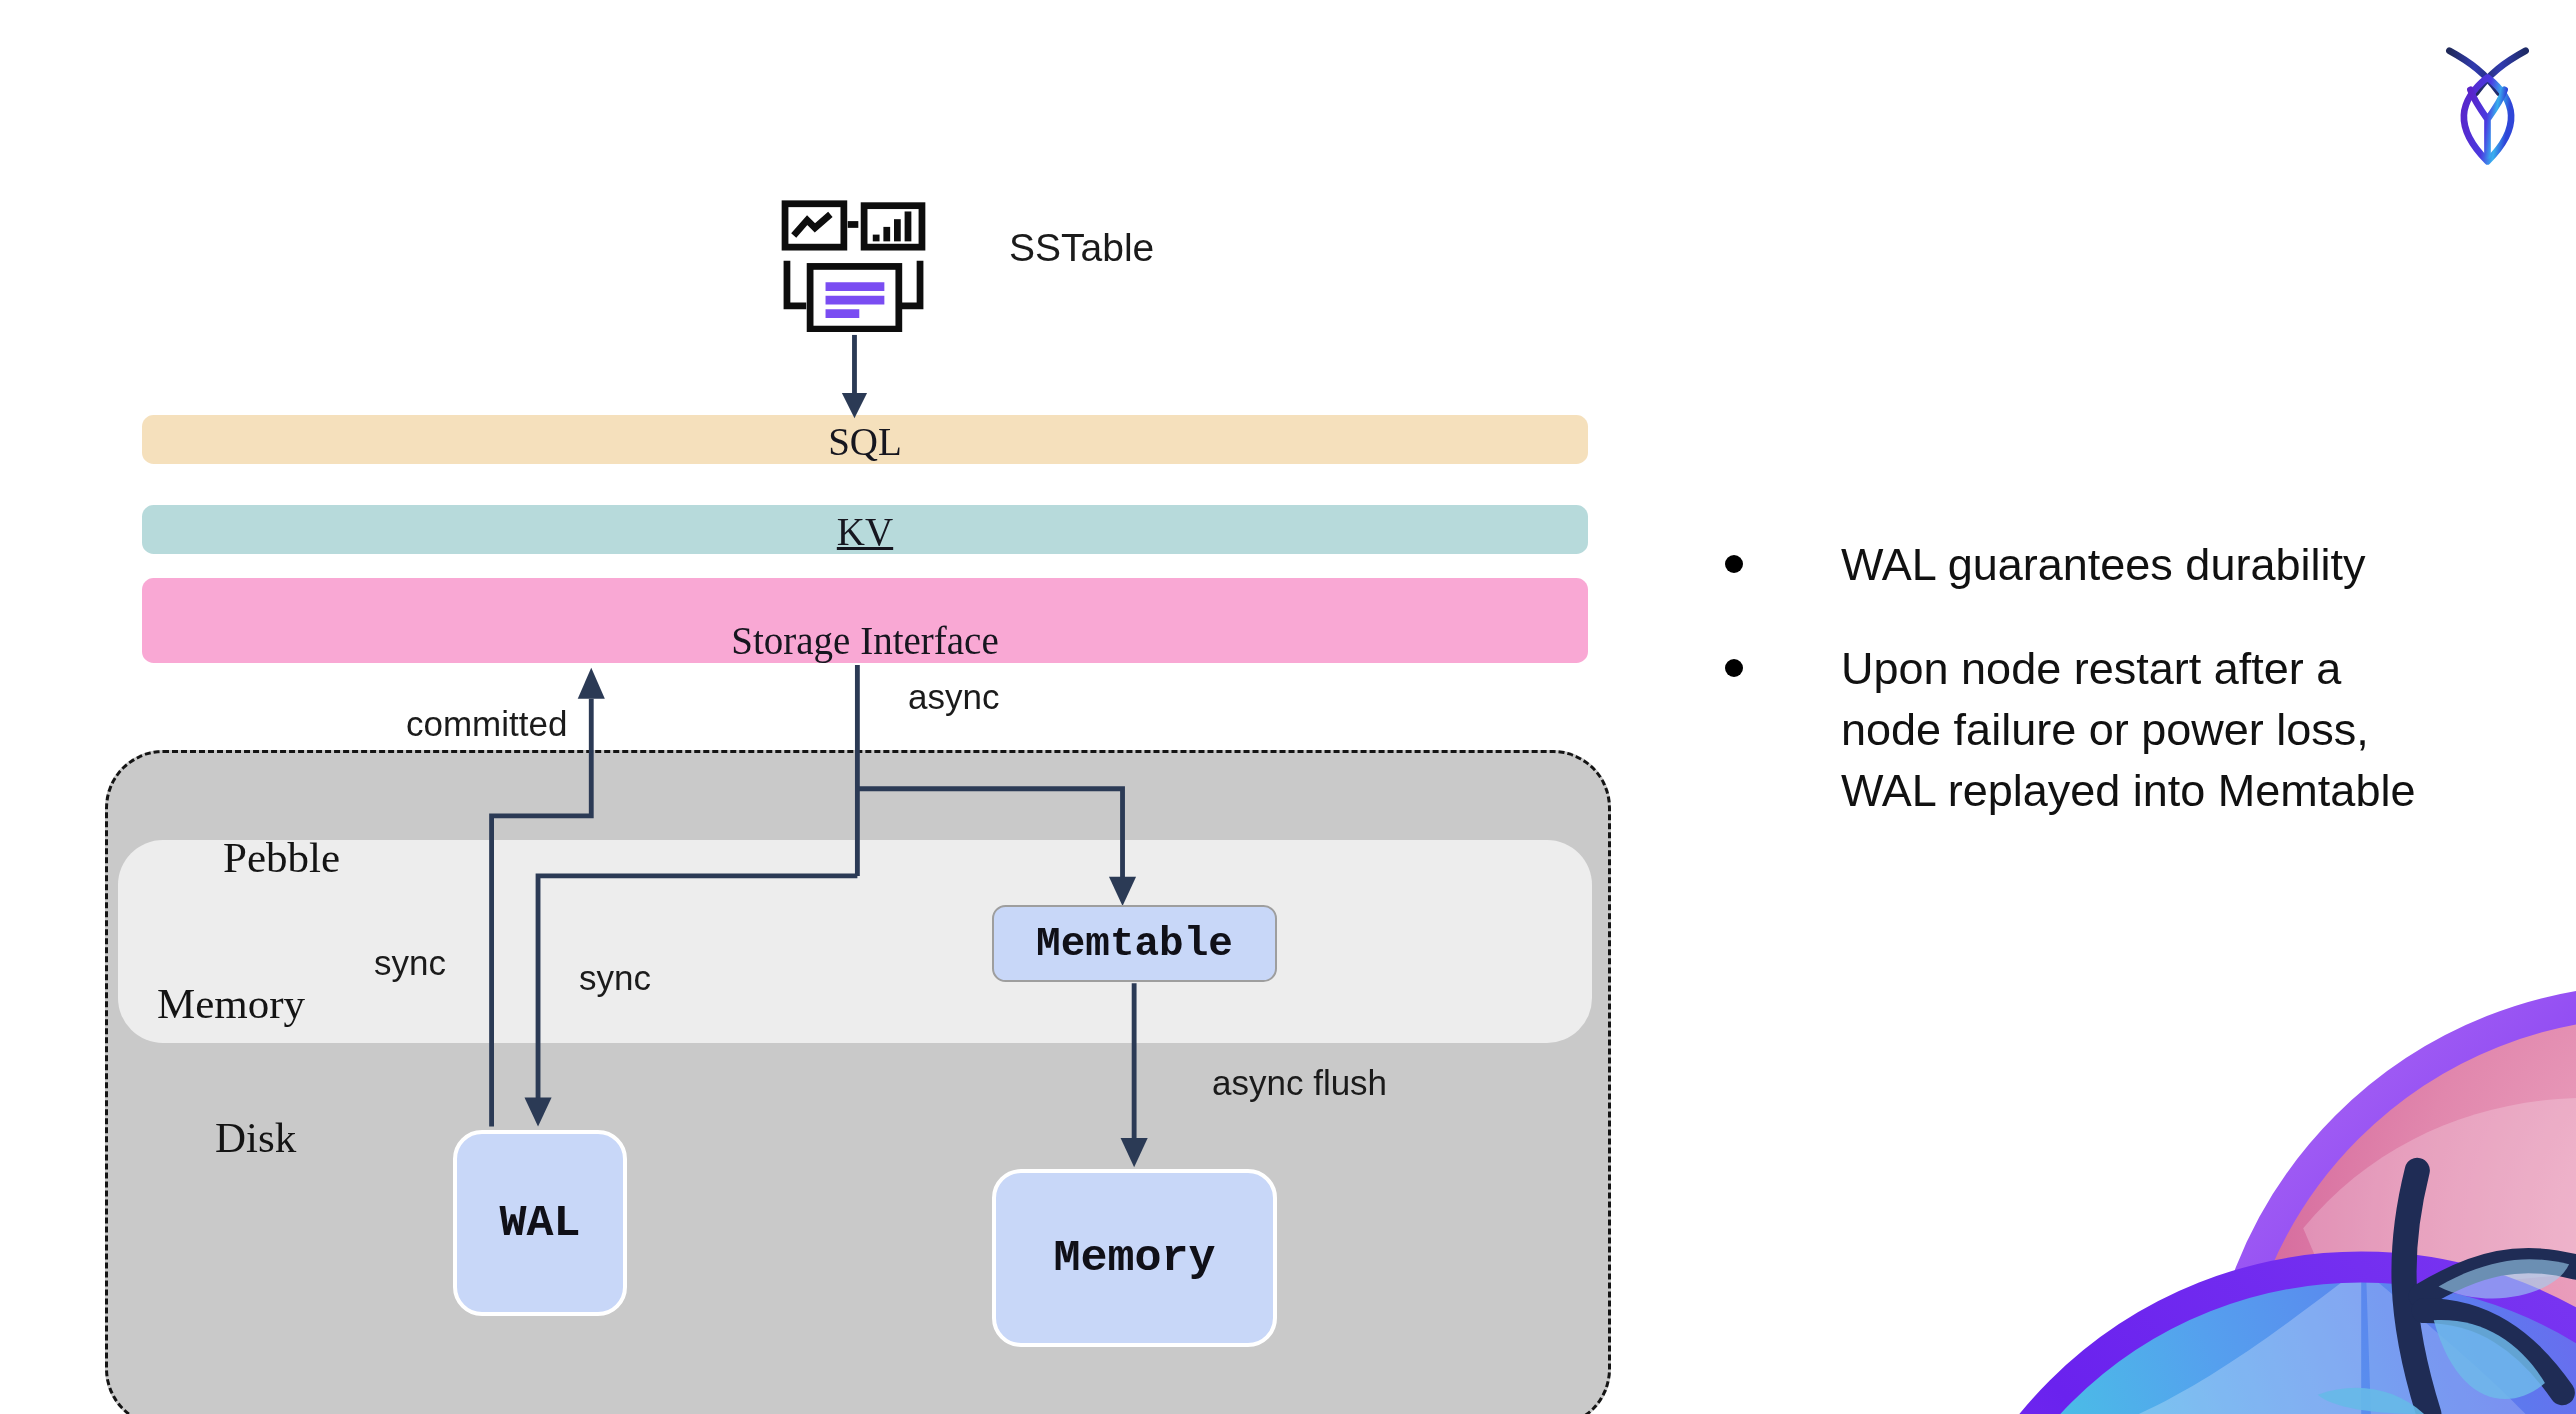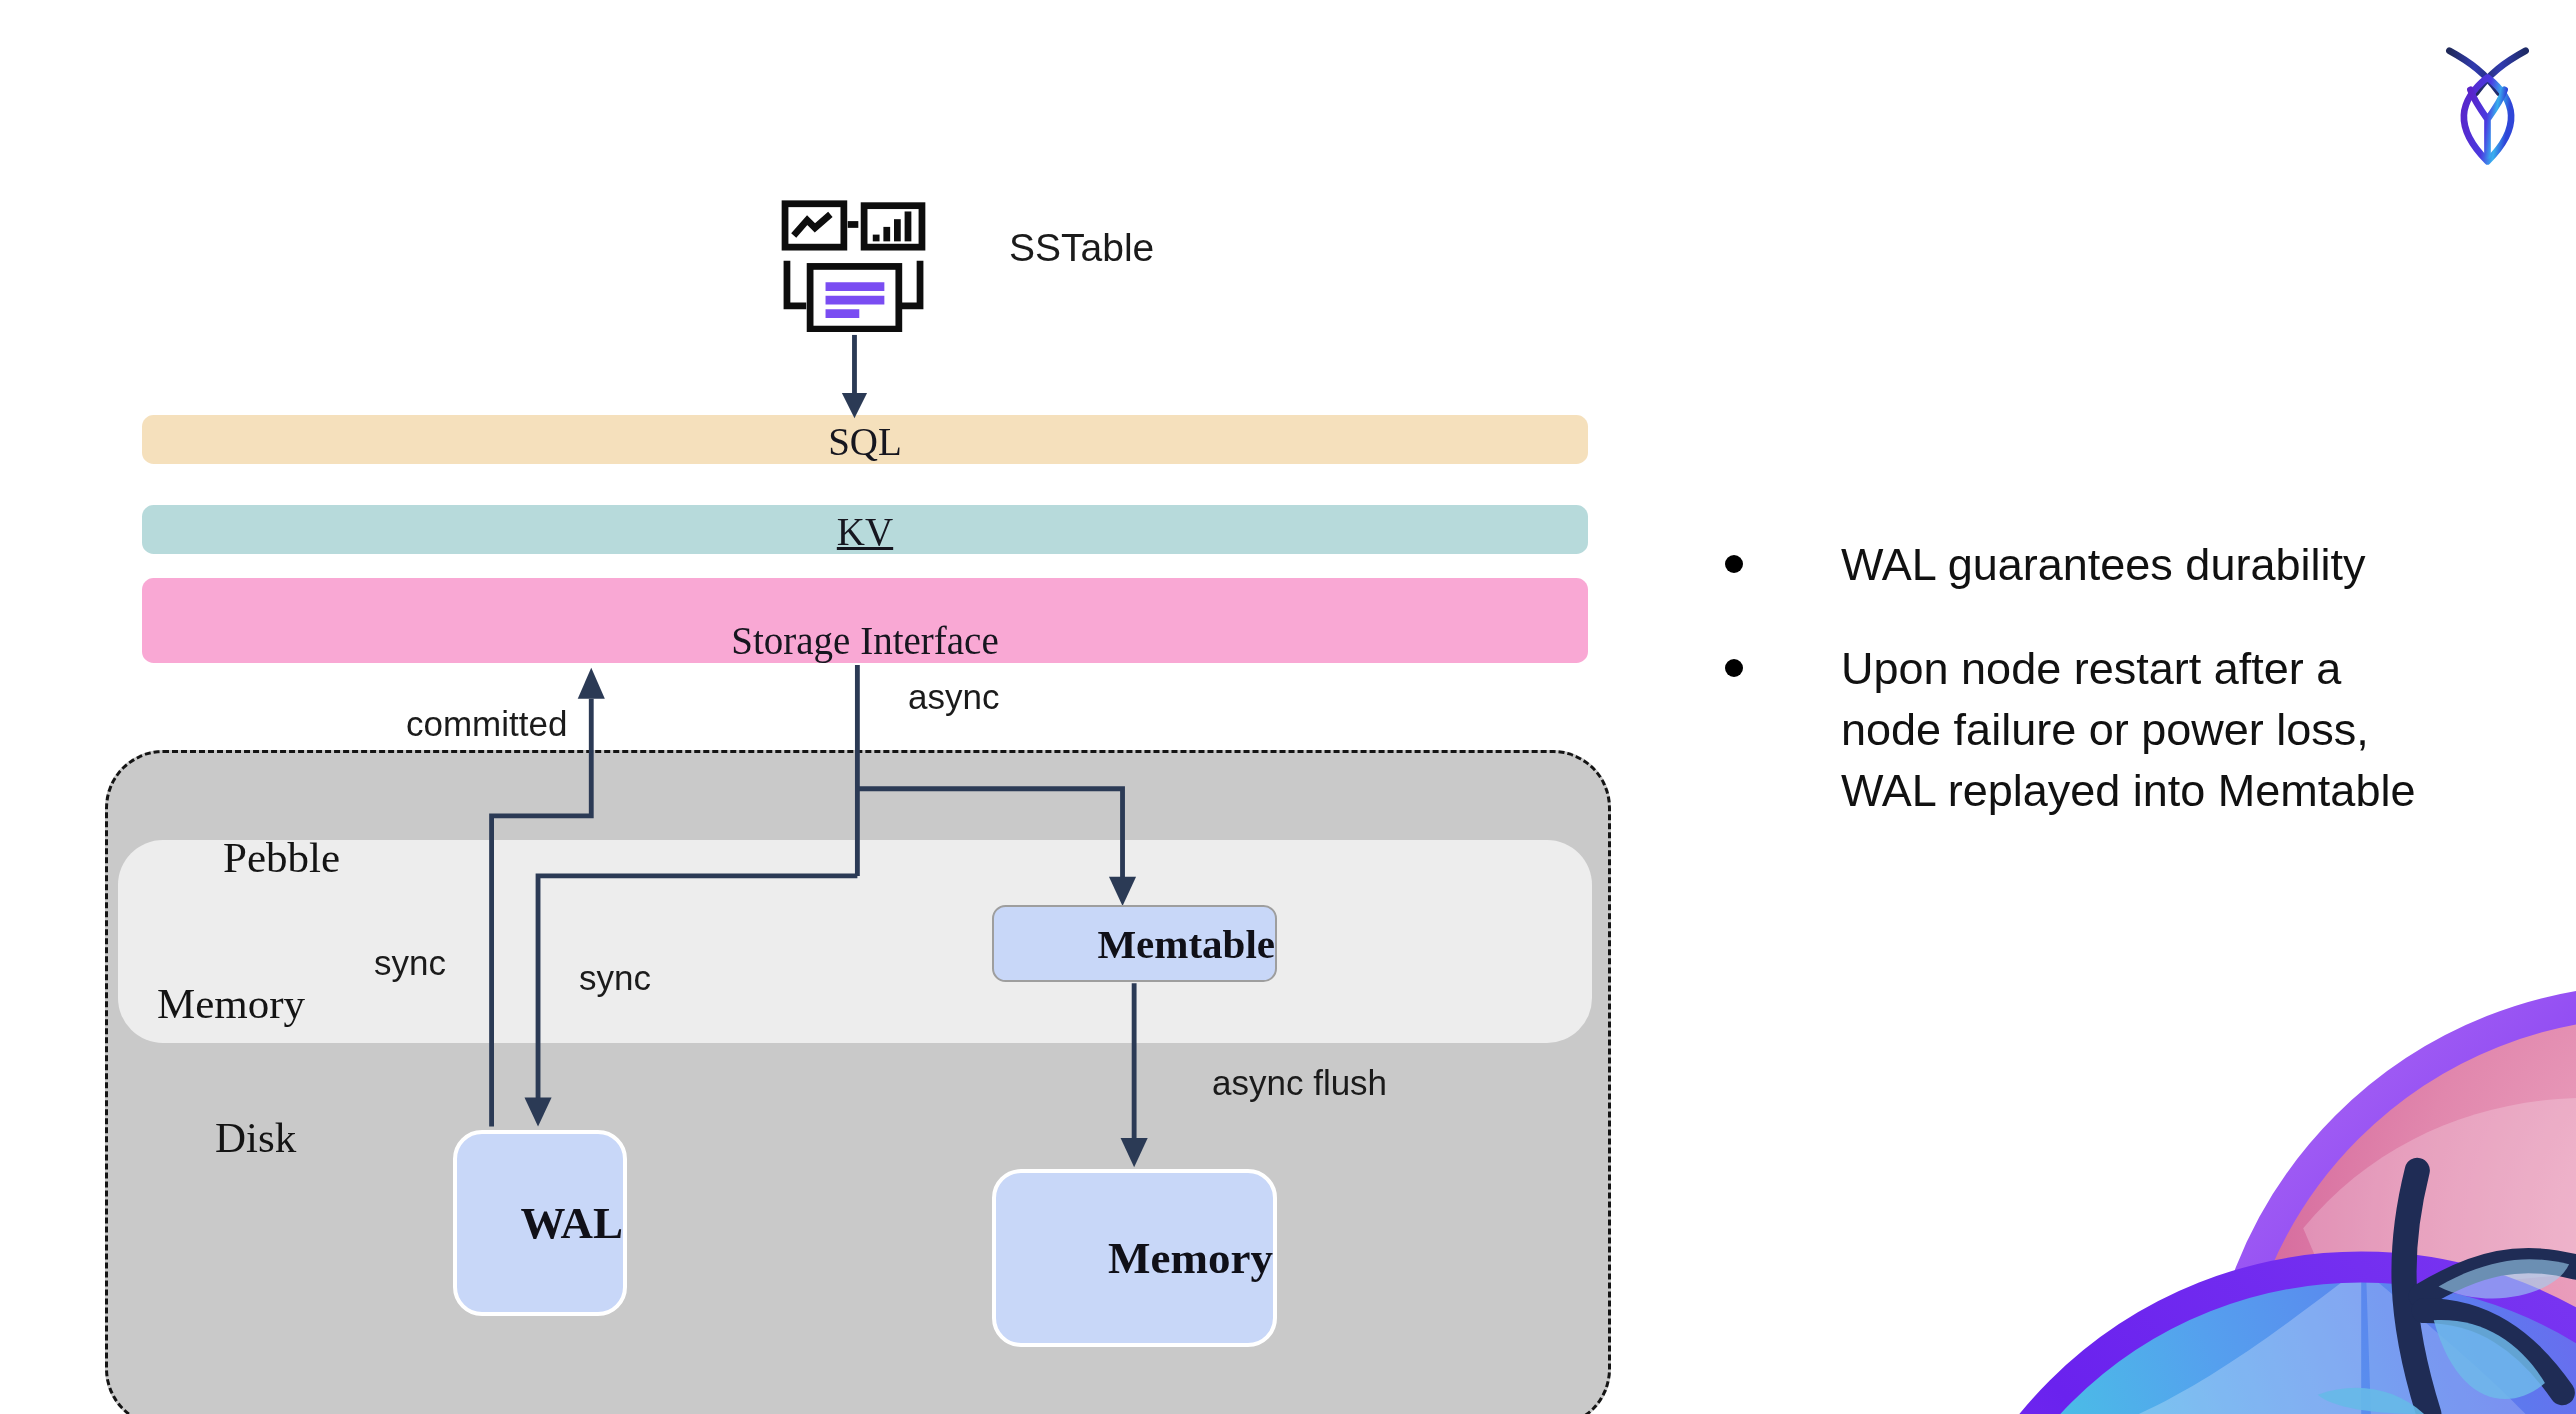--- a/index.html
+++ b/index.html
@@ -48,22 +48,22 @@
   .zone-label{
     font-family:"Liberation Serif","DejaVu Serif",serif;
     font-size:43px;color:#141414;
   }
   .lbl-pebble{left:223px;top:786px;margin-top:47px;}
   .lbl-memory{left:157px;top:979px;}
   .lbl-disk{left:215px;top:1113px;}
 
   
   .node{
-    display:flex;align-items:center;justify-content:flex-end;
-    font-family:Liberation Serif, serif;
+    display:flex;align-items:center;justify-content:center;
+    font-family:Liberation Mono, monospace;
     font-weight:bold;color:#101018;
     box-sizing:border-box;
   }
   .node-memtable{
     left:992px;top:905px;width:285px;height:77px;
     border:2.9px solid #9e9e9e;border-radius:13.5px;
     font-size:41px;
   }
   .node-wal{
     left:453px;top:1130px;width:174px;height:186px;

